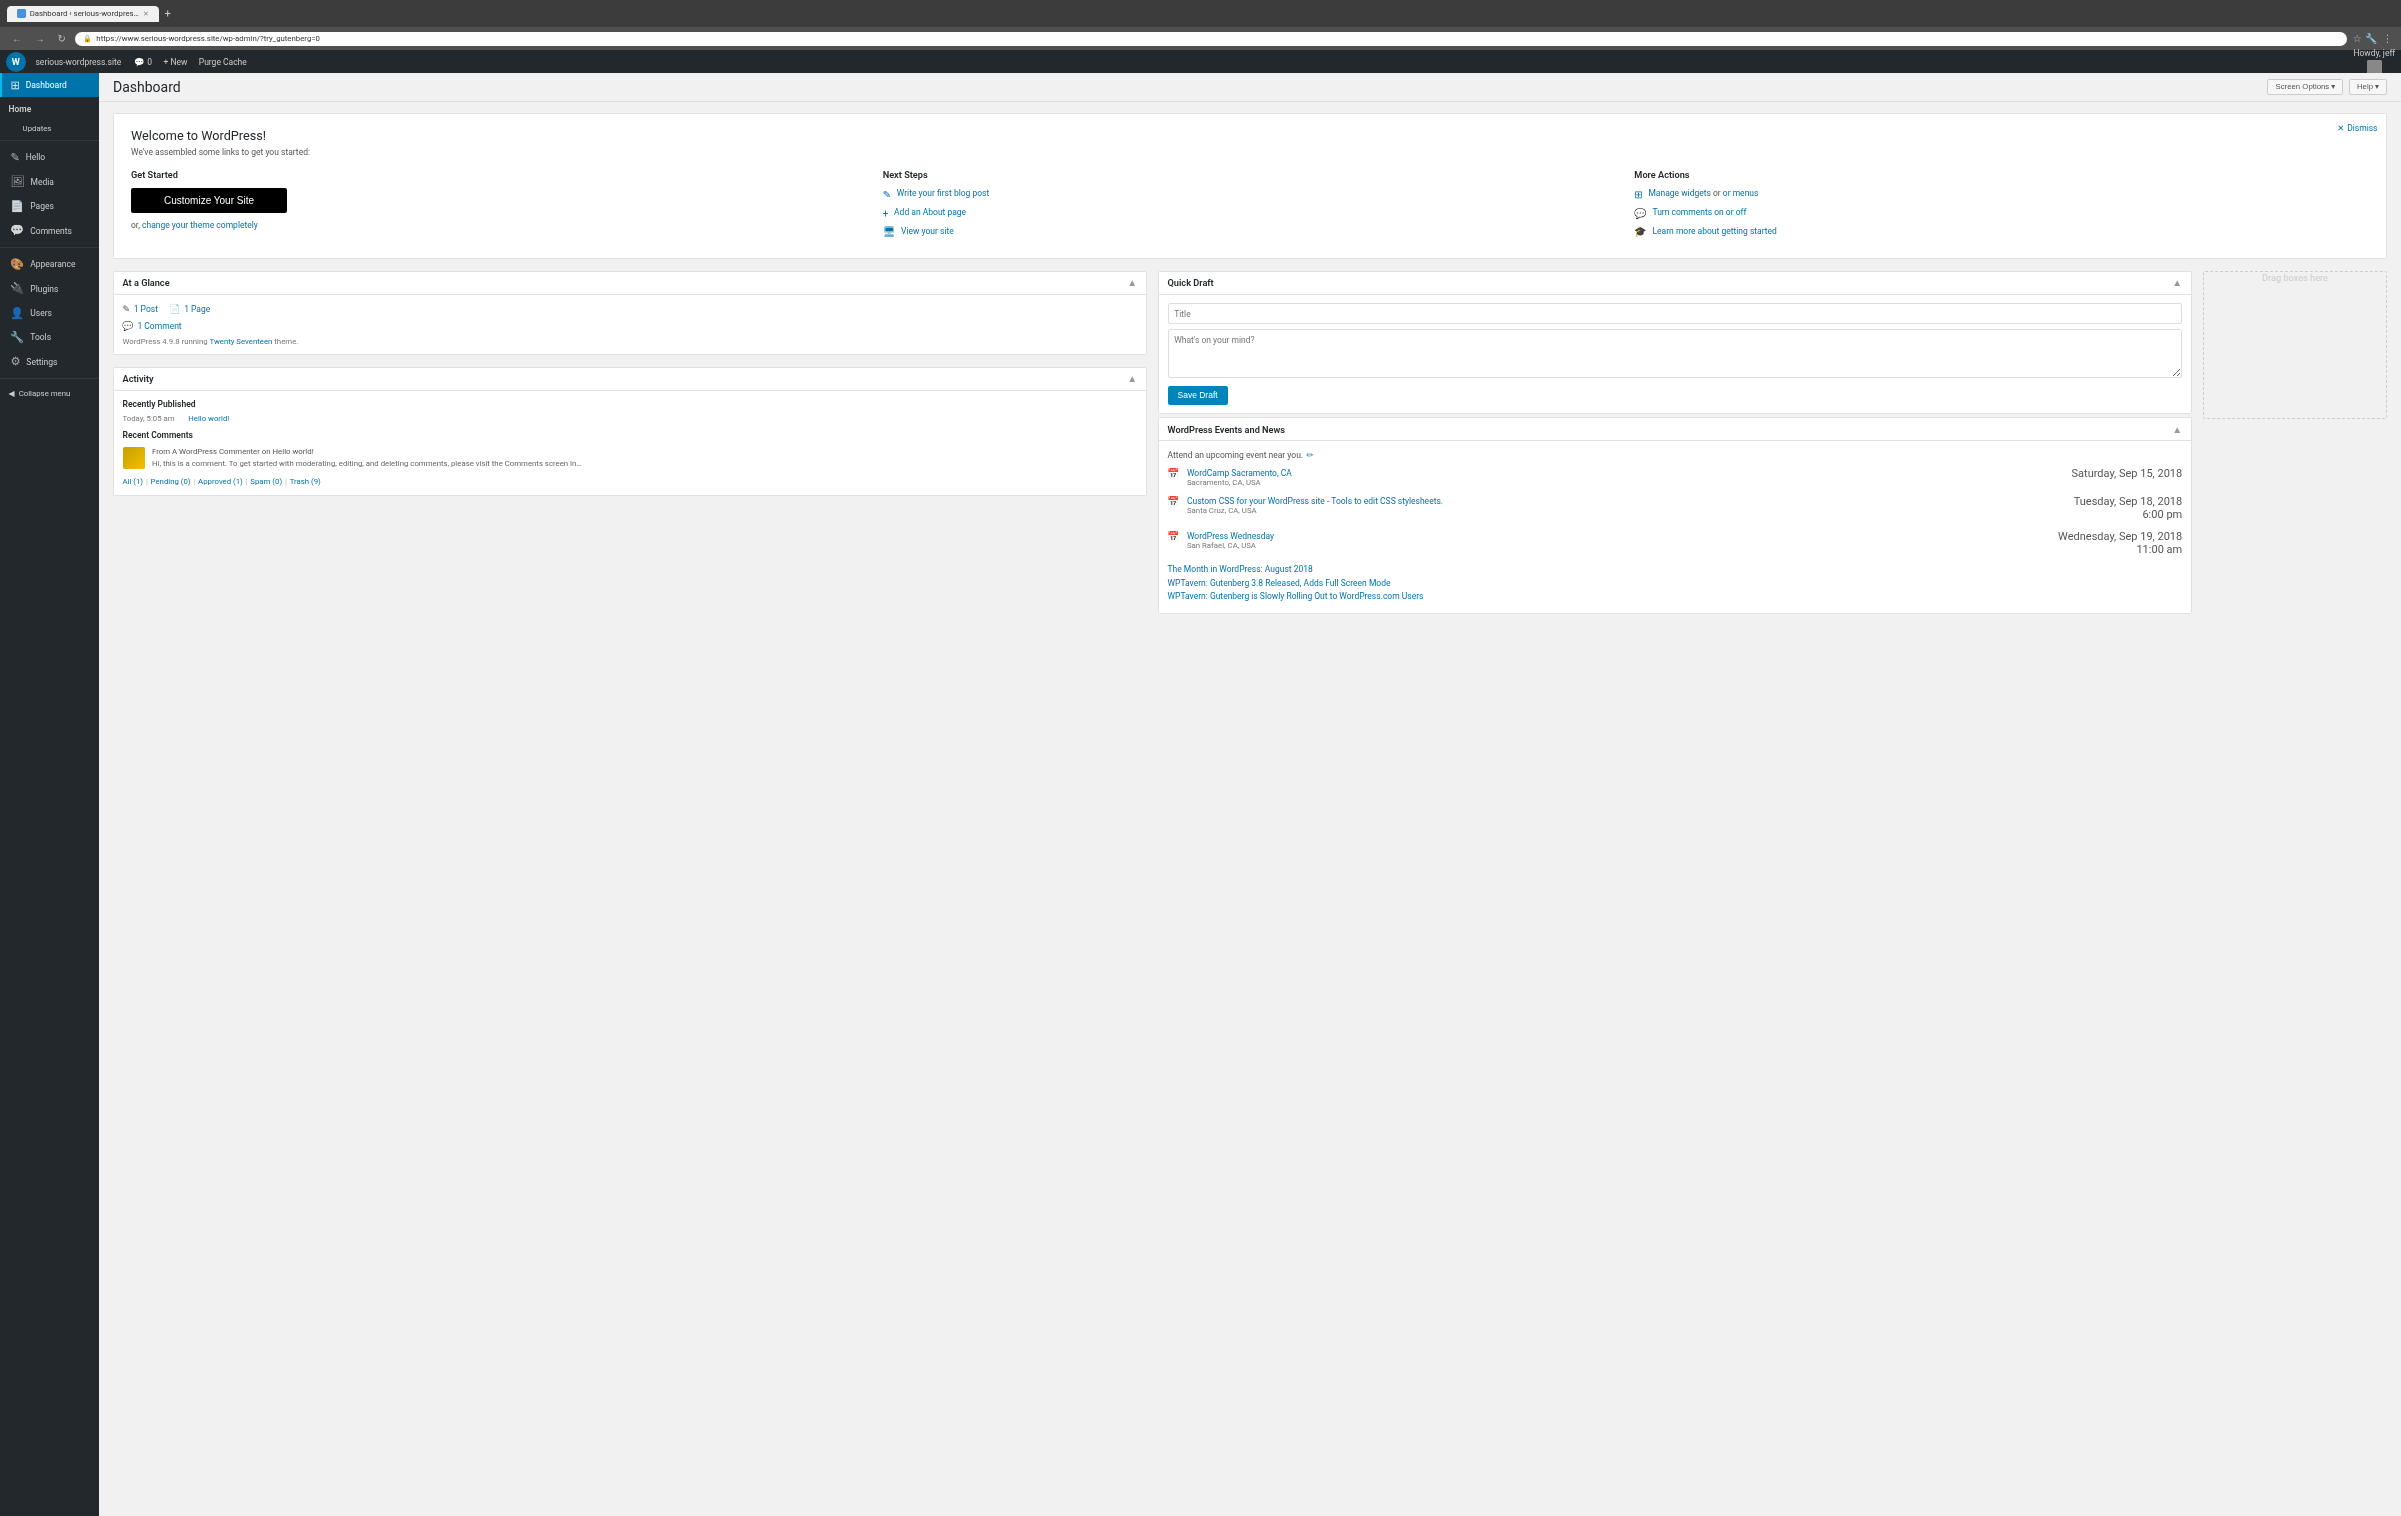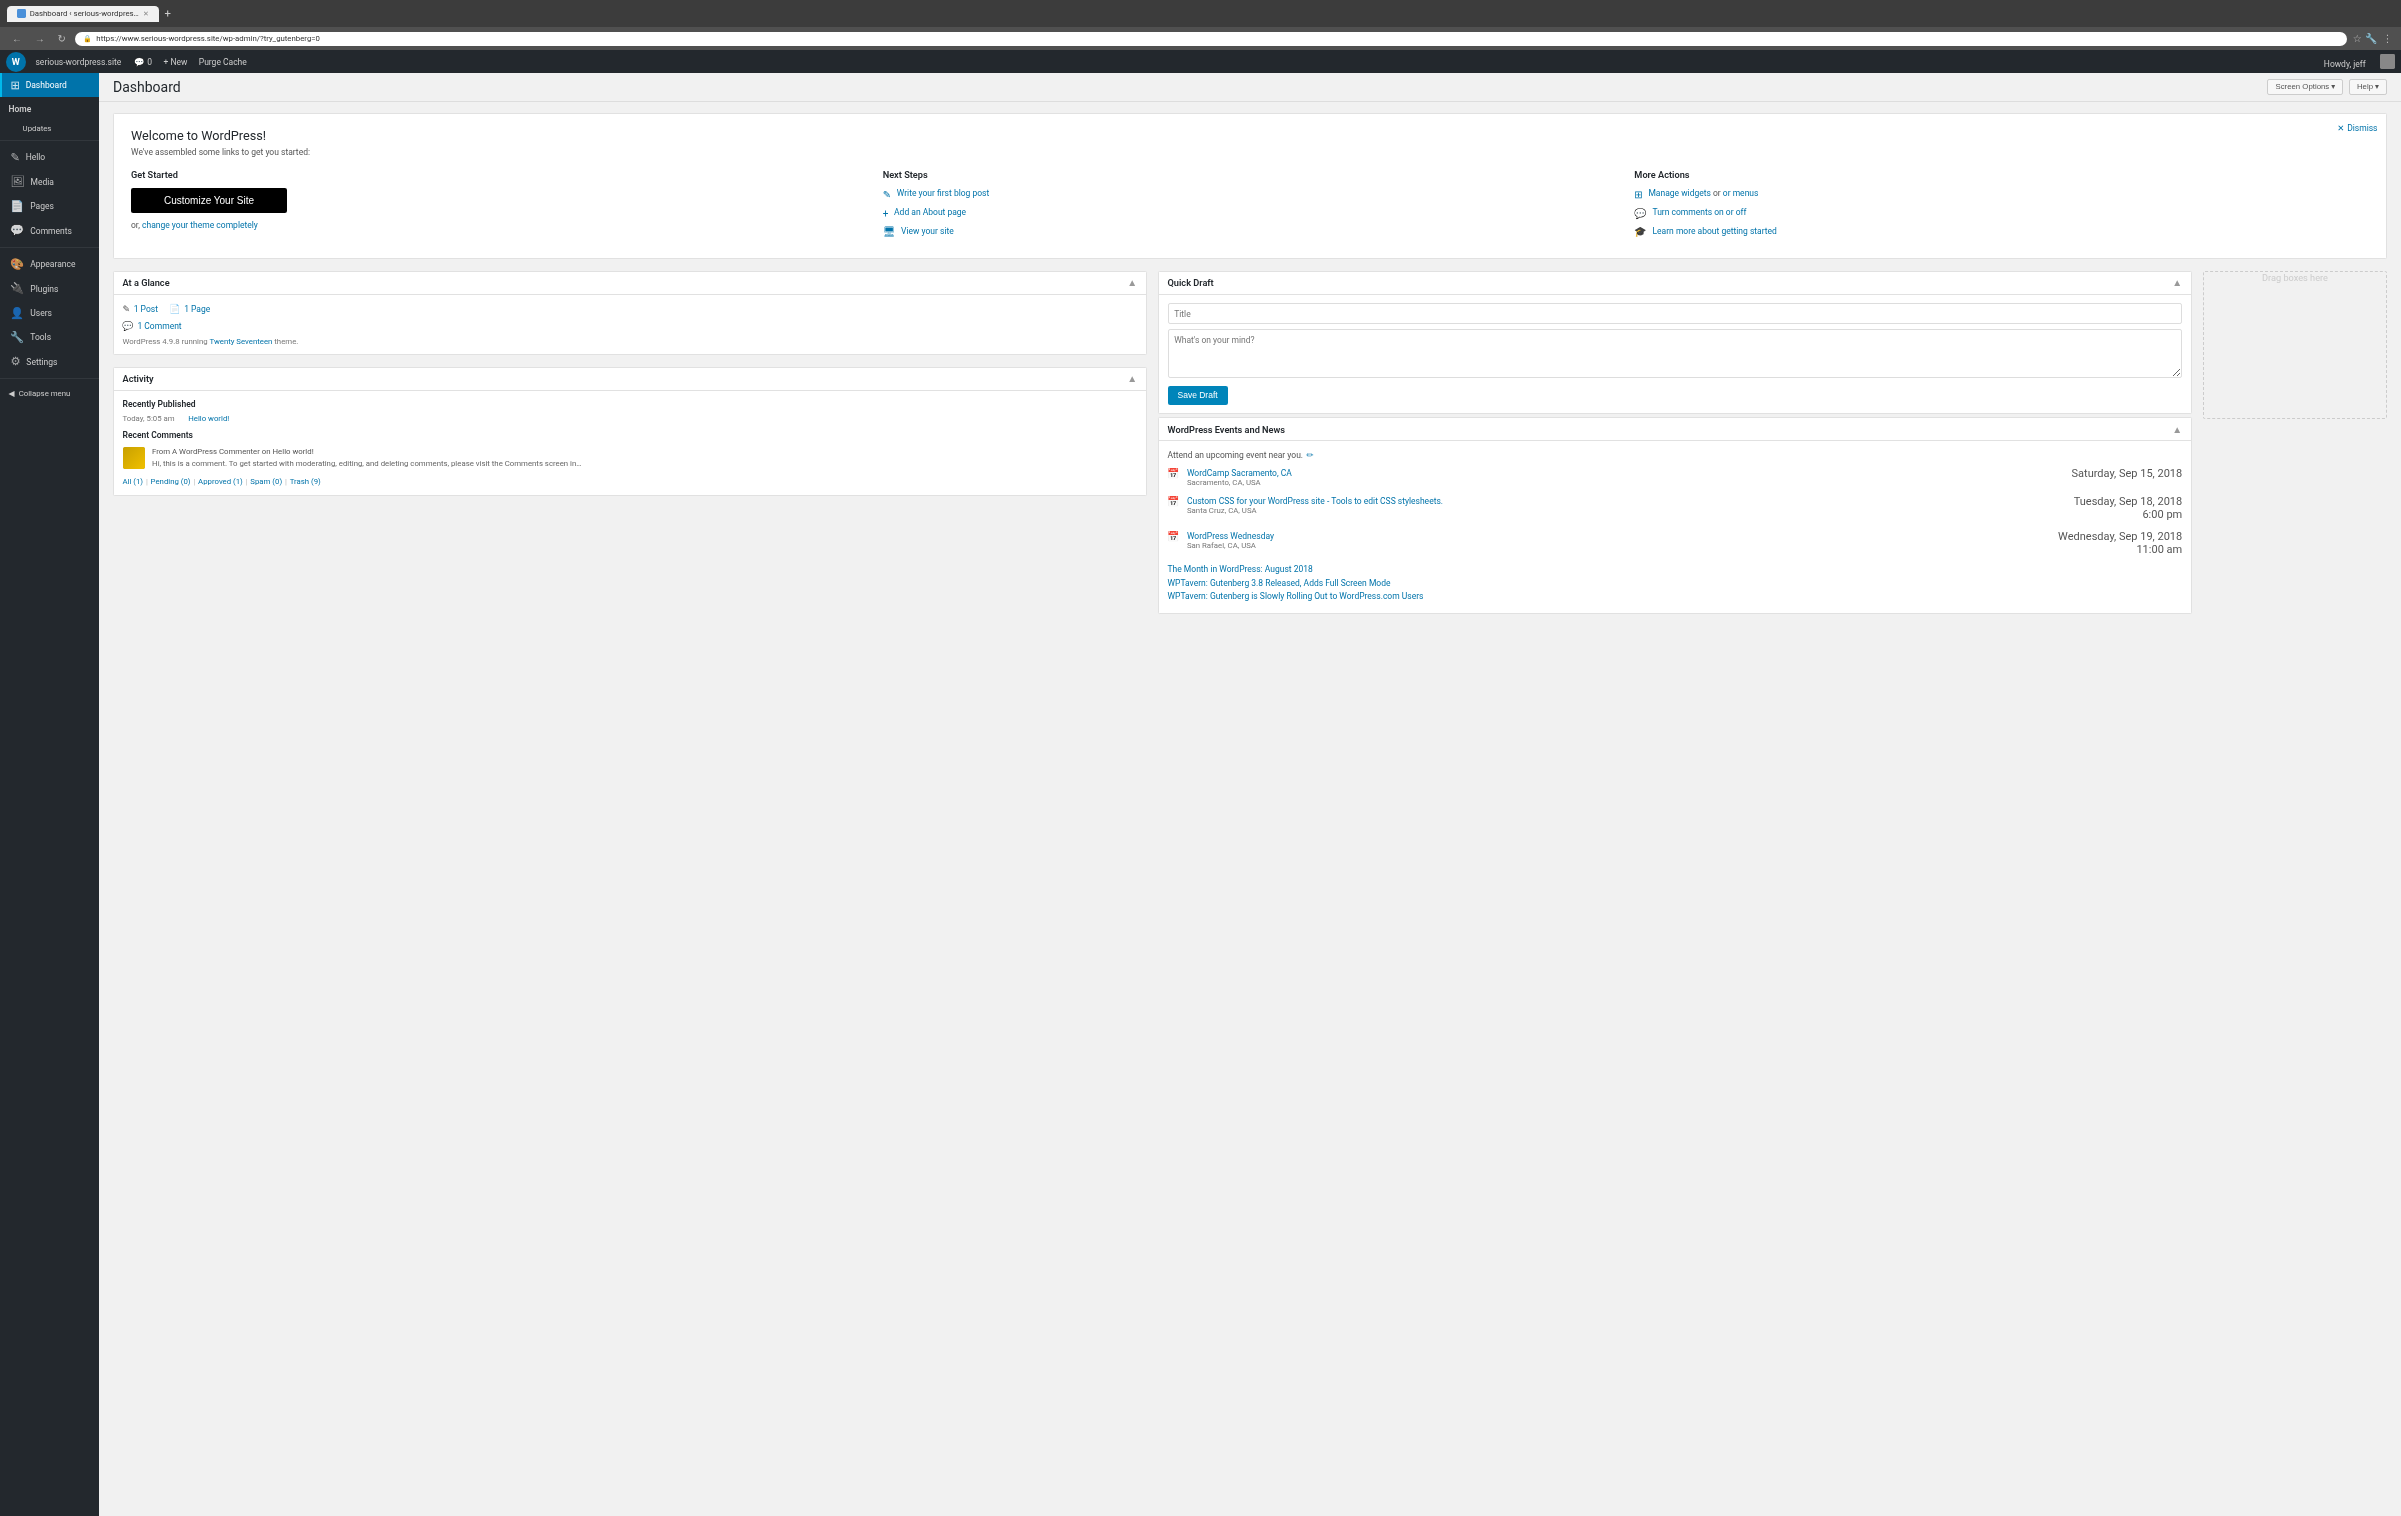--- a/index.html
+++ b/index.html
@@ -73,21 +73,21 @@
       padding: 0 7px;
       cursor: pointer;
     }
     .wp-admin-bar .comments-count {
       color: #ccc; font-size: 8.5px; padding: 0 5.7px; display: flex; align-items: center; gap: 2.8px; cursor: pointer;
     }
     .wp-admin-bar .new-item {
       color: #ccc; font-size: 8.5px; padding: 0 5.7px; cursor: pointer; display: flex; align-items: center; gap: 2.1px;
     }
     .wp-admin-bar .purge-cache { color: #ccc; font-size: 8.5px; padding: 0 5.7px; cursor: pointer; }
-    .wp-admin-bar .howdy { margin-left: auto; color: #ccc; font-size: 8.5px; display: flex; align-items: flex-end; gap: 14px; }
+    .wp-admin-bar .howdy { margin-left: auto; color: #ccc; font-size: 8.5px; display: flex; align-items: center; gap: 2px; flex-direction: column; }
     .wp-admin-bar .avatar { width: 15.6px; height: 15.6px; background: #888; border-radius: 1.4px; }
 
     
     .wp-wrapper { display: flex; height: calc(100vh - 64px); }
 
     
     .wp-sidebar {
       width: 99px;
       background: #23282d;
       flex-shrink: 0;

